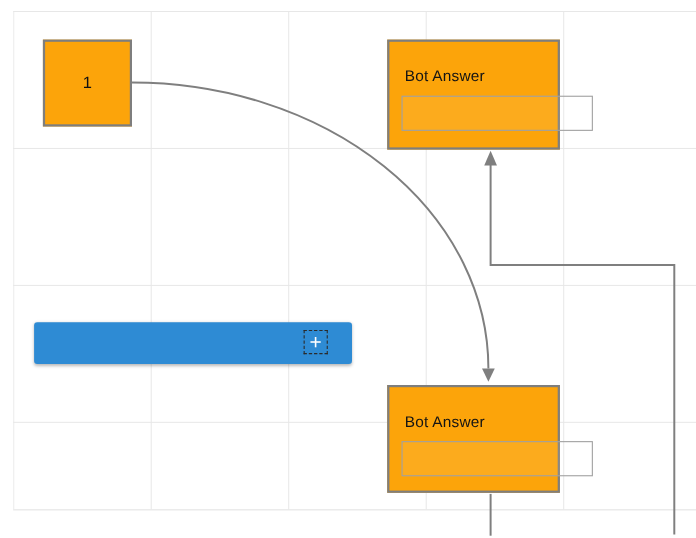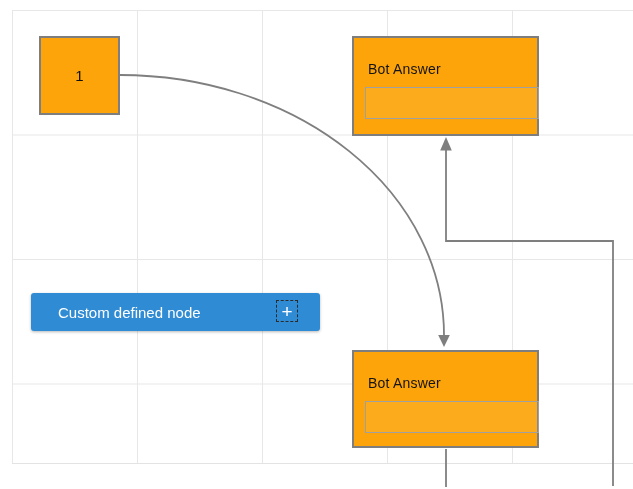--- a/index.html
+++ b/index.html
@@ -21,21 +21,21 @@
   .wires{position:absolute;left:0;top:0;width:633px;height:489px;pointer-events:none;}
   .wire{fill:none;stroke:#7f7f7f;stroke-width:1.8;}
   .arrowhead{fill:#7f7f7f;stroke:none;}
 
   .node{position:absolute;box-sizing:border-box;background:#fca40a;border:2px solid #7e7e7e;}
   .node-start{
     left:39px;top:36px;width:81px;height:79px;
     display:flex;align-items:center;justify-content:center;
     font-size:15px;color:#111111;
   }
-  .node-bot{width:187px;padding-left:20px;}
+  .node-bot{width:157px;padding-left:20px;}
   .node-bot-top{left:352px;top:36px;height:100px;}
   .node-bot-bottom{left:352px;top:350px;height:98px;}
   .bot-title{
     position:absolute;left:14px;top:23px;
     font-size:14px;color:#141414;letter-spacing:0.2px;white-space:nowrap;
   }
   .bot-field{
     position:absolute;left:11px;top:49px;width:160px;height:30px;
     border:1px solid #a0a0a0;background:rgba(255,255,255,0.08);
     font-size:13px;color:#141414;line-height:30px;padding:0 6px;overflow:hidden;
@@ -82,19 +82,18 @@
     <div class="bot-title">Bot Answer</div>
     <div class="bot-field"></div>
   </div>
 
   <div class="node node-bot node-bot-bottom">
     <div class="bot-title">Bot Answer</div>
     <div class="bot-field"></div>
   </div>
 
   <div class="node-custom">
-    <span class="custom-label">Custom defined node</span>
     <span class="add-btn">
         <span>+</span>
       </span>
   </div>
 
 </div>
 
 </body></html>

